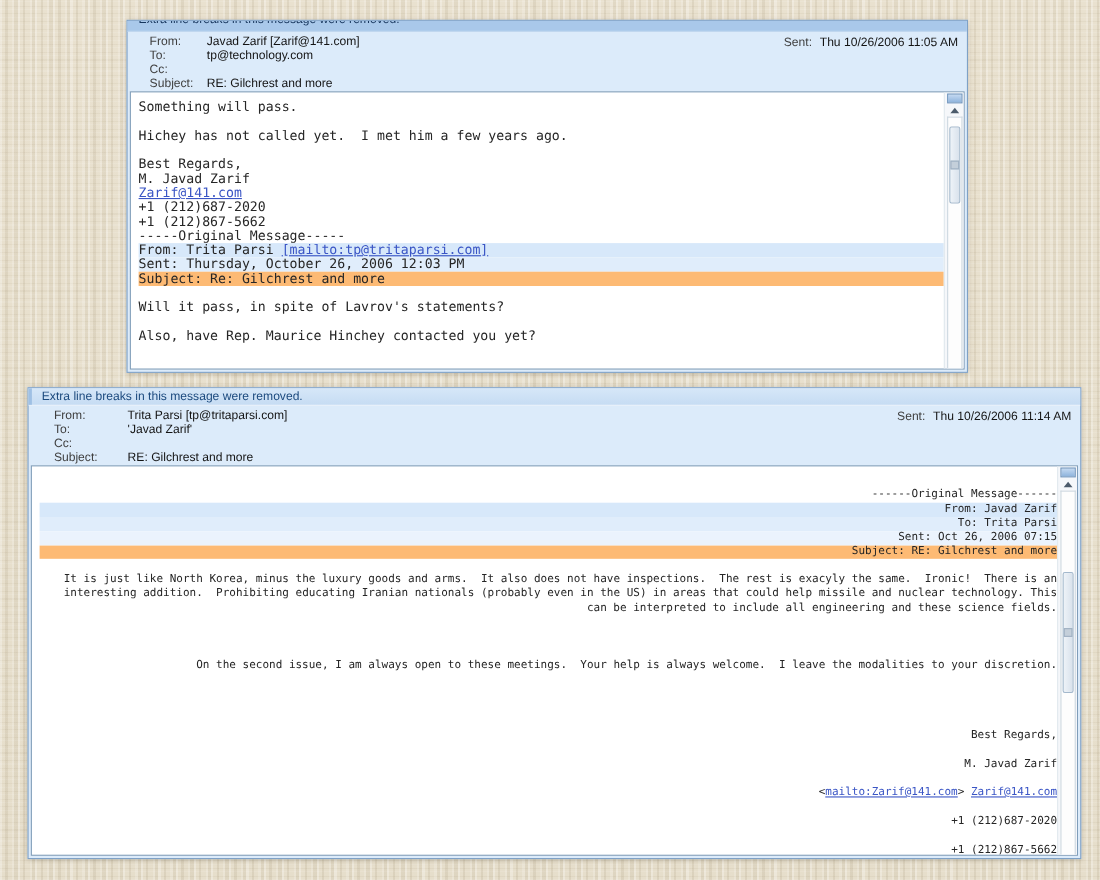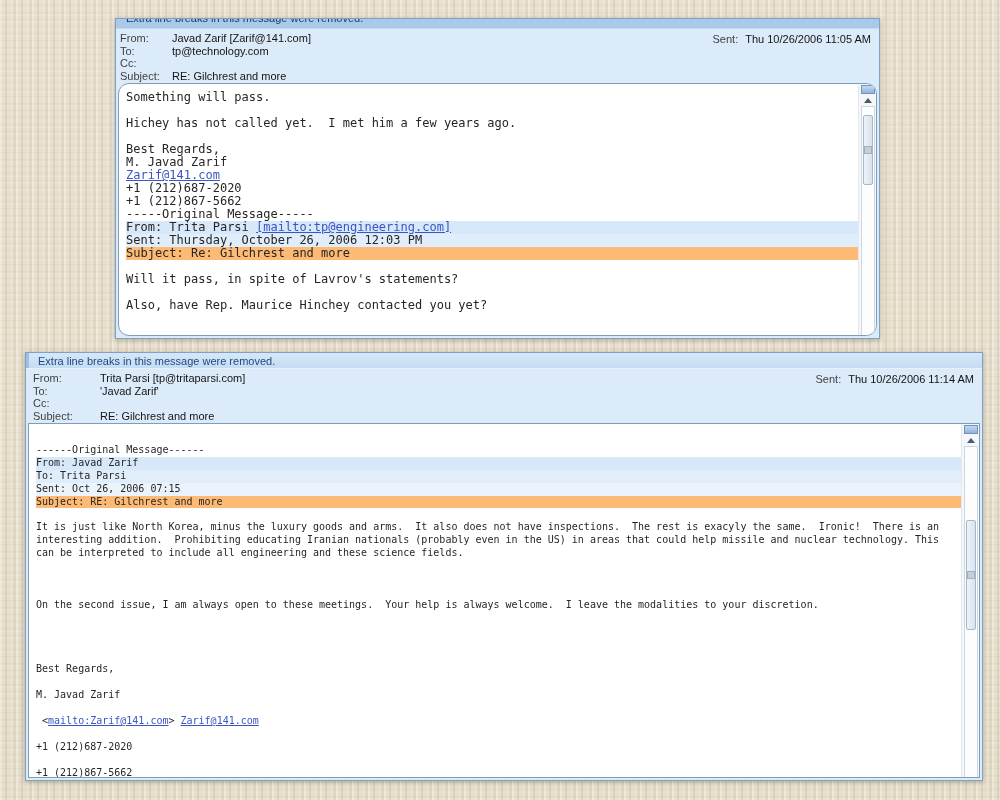--- a/index.html
+++ b/index.html
@@ -26,36 +26,36 @@
 
   .clipped-bar{height:9px;overflow:hidden;background:#a9c8ea;border-bottom:1px solid #c3d9f0;}
   .clipped-bar .clip-text{display:block;margin-top:-7px;padding-left:10px;
     font-size:11px;color:#17365d;white-space:nowrap;}
 
   .info-bar{height:15px;background:linear-gradient(#d6e7f8,#c6dcf3);
     border-bottom:1px solid #e8f1fa;display:flex;align-items:center;}
   .info-bar .bar-accent{width:3px;height:100%;background:#9fc0e4;margin-right:9px;}
   .info-bar span{font-size:11px;color:#1c4a7e;}
 
-  .hdr{position:relative;padding:3px 8px 2px 0;}
+  .hdr{position:relative;padding:3px 8px 2px 16px;}
   .hdr-row{display:flex;line-height:12.6px;height:12.6px;}
   .hdr-row .lbl{font-size:11px;color:#3f3f3f;flex:none;}
   .hdr-row .val{font-size:11px;color:#141414;white-space:nowrap;}
   #win-top    .hdr-row .lbl{width:56px;padding-left:4px;box-sizing:border-box;}
   #win-bottom .hdr-row .lbl{width:74px;padding-left:7px;box-sizing:border-box;}
   .sent{position:absolute;top:4px;right:8px;font-size:11px;white-space:nowrap;}
   .sent .lbl{color:#3f3f3f;margin-right:7px;}
   .sent .val{color:#141414;margin-top:29px;}
 
   .bodybox{
     position:absolute;left:2px;right:2px;bottom:2px;background:#ffffff;
     border:1px solid #7f9db9;overflow:hidden;
   }
-  #win-top    .bodybox{top:64px;border-radius:11px;}
-  #win-bottom .bodybox{top:70px;}
+  #win-top    .bodybox{top:64px;}
+  #win-bottom .bodybox{top:70px;text-align:right;}
 
   .bodytext{position:absolute;top:0;left:0;right:18px;bottom:0;
     padding:7px 0 0 7px;color:#262626;}
   #win-top    .bodytext{font:12px/13px "DejaVu Sans Mono", monospace;}
   #win-bottom .bodytext{font:10px/12.9px "DejaVu Sans Mono", monospace;}
   .bline{white-space:pre;}
   .link{color:#3a55c5;text-decoration:underline;cursor:pointer;}
   .hl-a{background:#d7e8fa;}
   .hl-b{background:#e0edfb;}
   .hl-c{background:#ebf3fd;}
@@ -111,21 +111,21 @@
         <div class="bline"><span>Something will pass.</span></div>
         <div class="bline">&nbsp;</div>
         <div class="bline"><span>Hichey has not called yet.  I met him a few years ago.</span></div>
         <div class="bline">&nbsp;</div>
         <div class="bline"><span>Best Regards,</span></div>
         <div class="bline"><span>M. Javad Zarif</span></div>
         <div class="bline"><span class="link">Zarif@141.com</span></div>
         <div class="bline"><span>+1 (212)687-2020</span></div>
         <div class="bline"><span>+1 (212)867-5662</span></div>
         <div class="bline"><span>-----Original Message-----</span></div>
-        <div class="bline hl-a"><span>From: Trita Parsi </span><span class="link">[mailto:tp@engineering.com]</span></div>
+        <div class="bline hl-a"><span>From: Trita Parsi </span><span class="link">[mailto:tp@tritaparsi.com]</span></div>
         <div class="bline hl-b"><span>Sent: Thursday, October 26, 2006 12:03 PM</span></div>
         <div class="bline hl-d"><span>Subject: Re: Gilchrest and more</span></div>
         <div class="bline">&nbsp;</div>
         <div class="bline"><span>Will it pass, in spite of Lavrov's statements?</span></div>
         <div class="bline">&nbsp;</div>
         <div class="bline"><span>Also, have Rep. Maurice Hinchey contacted you yet?</span></div>
       </div>
     <div class="scrollbar">
       <div class="split-btn"></div>
       <div class="sb-arrow">

